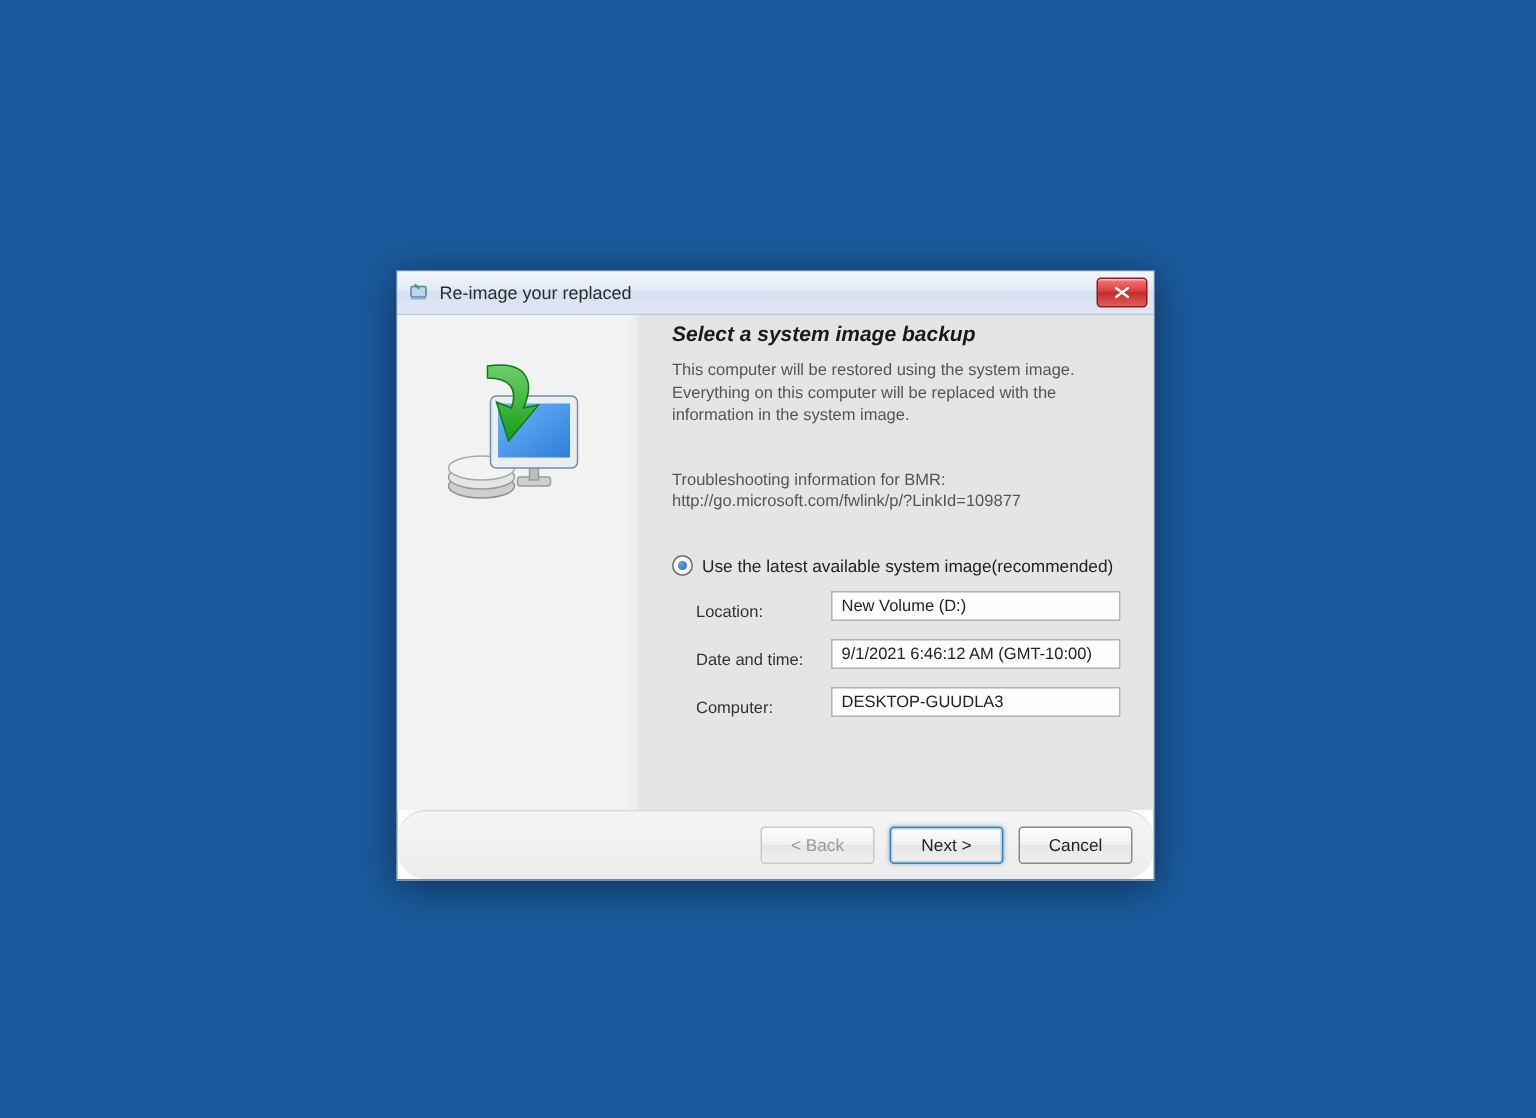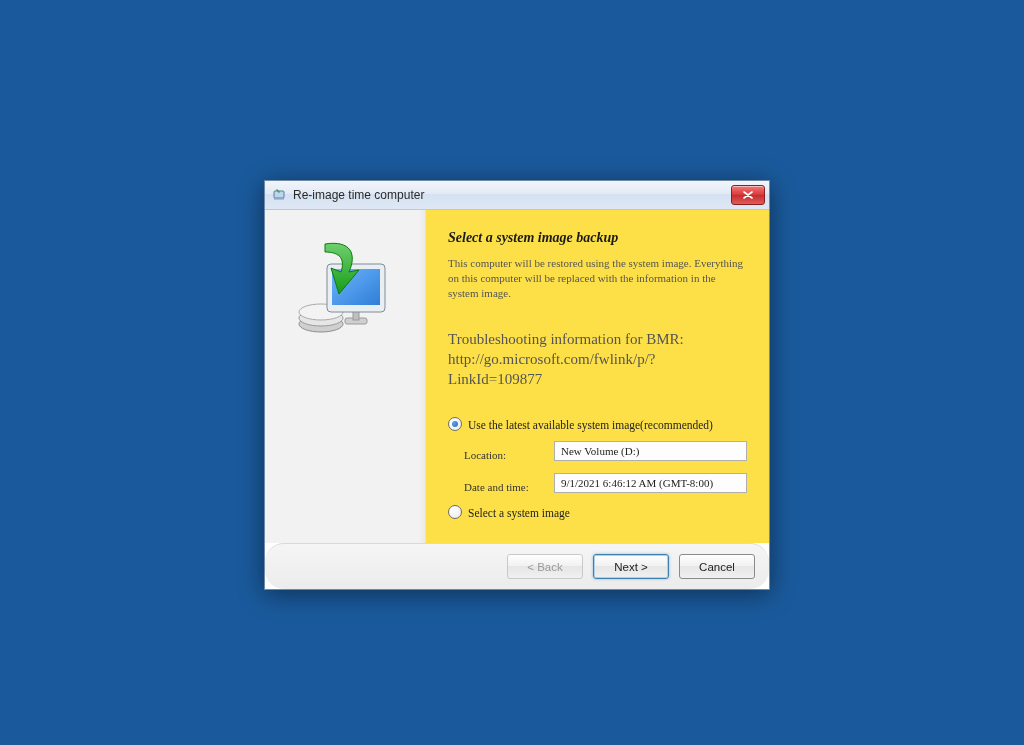--- a/index.html
+++ b/index.html
@@ -58,40 +58,39 @@
   .sidebar {
     width: 160px;
     background: linear-gradient(to right, #f2f2f2 0%, #f2f2f2 96%, #eaeaea 100%);
     border-right: 1px solid #e3e3e3;
     display: flex;
     justify-content: center;
     padding-top: 28px;
   }
   .content {
     flex: 1;
-    padding: 20px 22px 14px 22px;
+    padding: 4px 22px 14px 22px;
     color: #4a4a4a;
-    background: #fde047;
-    font-family: Liberation Serif, serif;
+    background: #e5e5e5;
   }
   .heading {
     font-size: 14px;
     font-weight: bold;
     font-style: italic;
     color: #1a1a1a;
     margin: 0 0 10px 0;
   }
   .desc {
     font-size: 11px;
     line-height: 1.35;
     margin: 0 0 28px 0;
     color: #555;
   }
   .trouble {
-    font-size: 15px;
+    font-size: 11px;
     line-height: 1.35;
     margin: 0 0 28px 0;
     color: #555;
   }
   .radio-row {
     display: flex;
     align-items: flex-end;
     gap: 6px;
     font-size: 11.5px;
     color: #222;
@@ -179,21 +178,21 @@
 <div class="dialog">
 
   <div class="titlebar">
     <span class="win-icon">
       <svg width="16" height="16" viewBox="0 0 16 16">
         <rect x="3" y="4" width="10" height="7" rx="1" fill="#bcd6f0" stroke="#5a7da4" stroke-width="1"></rect>
         <rect x="3" y="11" width="10" height="1.6" fill="#8fa9c4"></rect>
         <path d="M6 2 L9 5 L8 6 L5 3 Z" fill="#3aa63a"></path>
       </svg>
     </span>
-    <span class="title-text">Re-image time computer</span>
+    <span class="title-text">Re-image your replaced</span>
     <div class="close-btn">
       <svg width="10" height="8" viewBox="0 0 10 8">
         <path d="M1 1 L9 7 M9 1 L1 7" stroke="#fff" stroke-width="1.6" stroke-linecap="round"></path>
       </svg>
     </div>
   </div>
 
   <div class="body">
     <div class="sidebar">
       <span>
@@ -237,28 +236,28 @@
         <span>Use the latest available system image(recommended)</span>
       </div>
 
       <div class="details">
         <div class="detail-row">
           <span class="detail-label">Location:</span>
           <span class="detail-value">New Volume (D:)</span>
         </div>
         <div class="detail-row">
           <span class="detail-label">Date and time:</span>
-          <span class="detail-value">9/1/2021 6:46:12 AM (GMT-8:00)</span>
+          <span class="detail-value">9/1/2021 6:46:12 AM (GMT-10:00)</span>
+        </div>
+        <div class="detail-row">
+          <span class="detail-label">Computer:</span>
+          <span class="detail-value">DESKTOP-GUUDLA3</span>
         </div>
       </div>
 
-      <div class="radio-row" style="margin-left:0; margin-top:4px;">
-        <span class="radio"></span>
-        <span>Select a system image</span>
-      </div>
     </div>
   </div>
 
   <div class="footer">
     <div class="btn disabled">&lt; Back</div>
     <div class="btn primary">Next &gt;</div>
     <div class="btn">Cancel</div>
   </div>
 
 </div>

